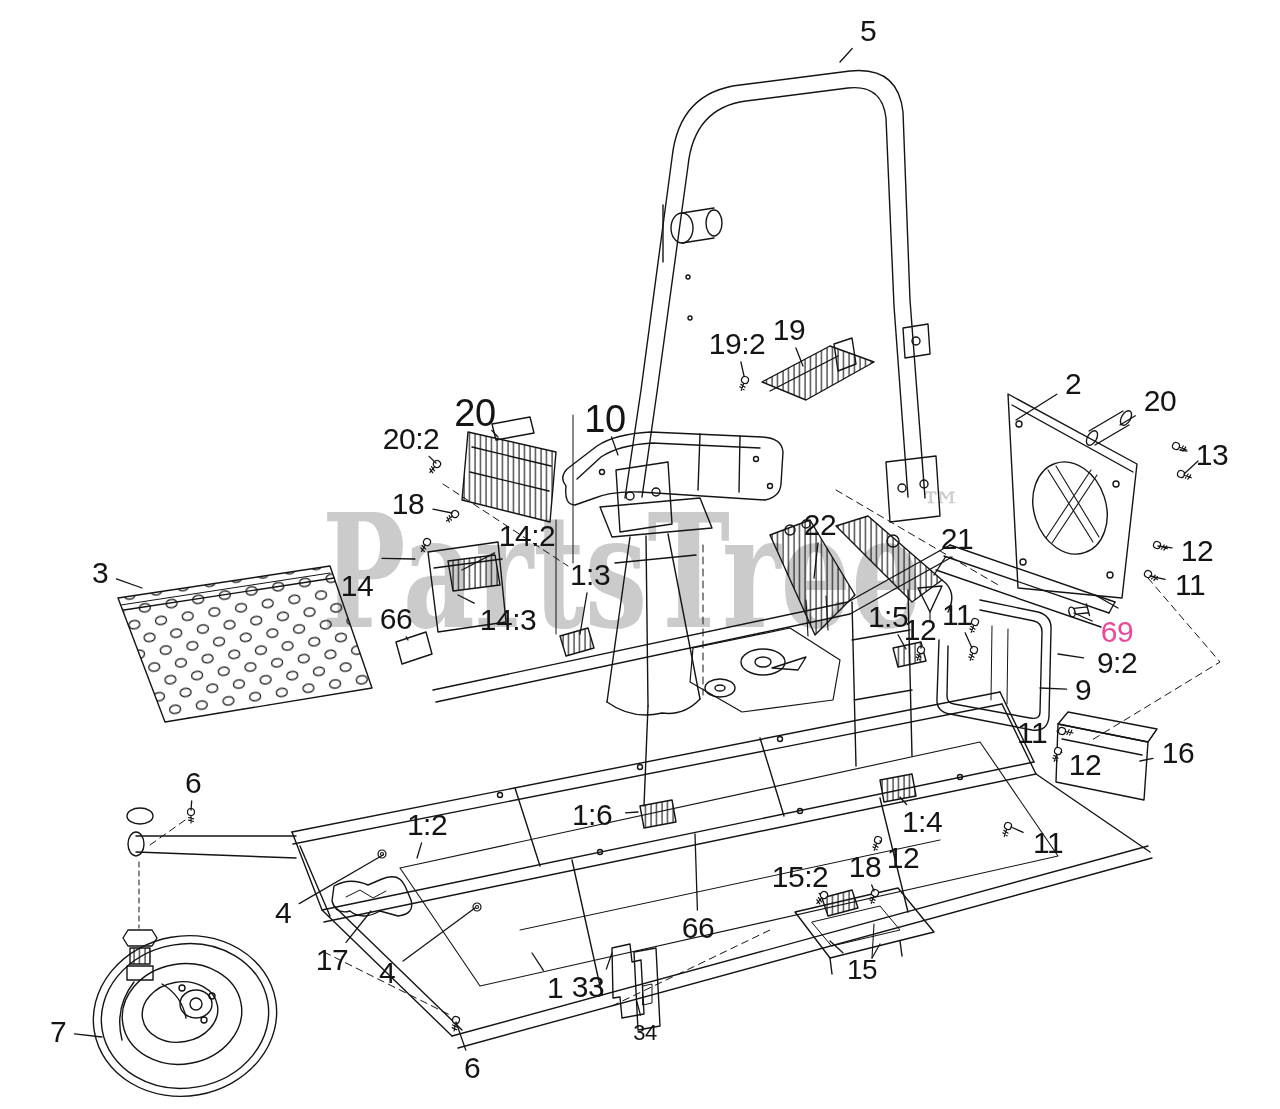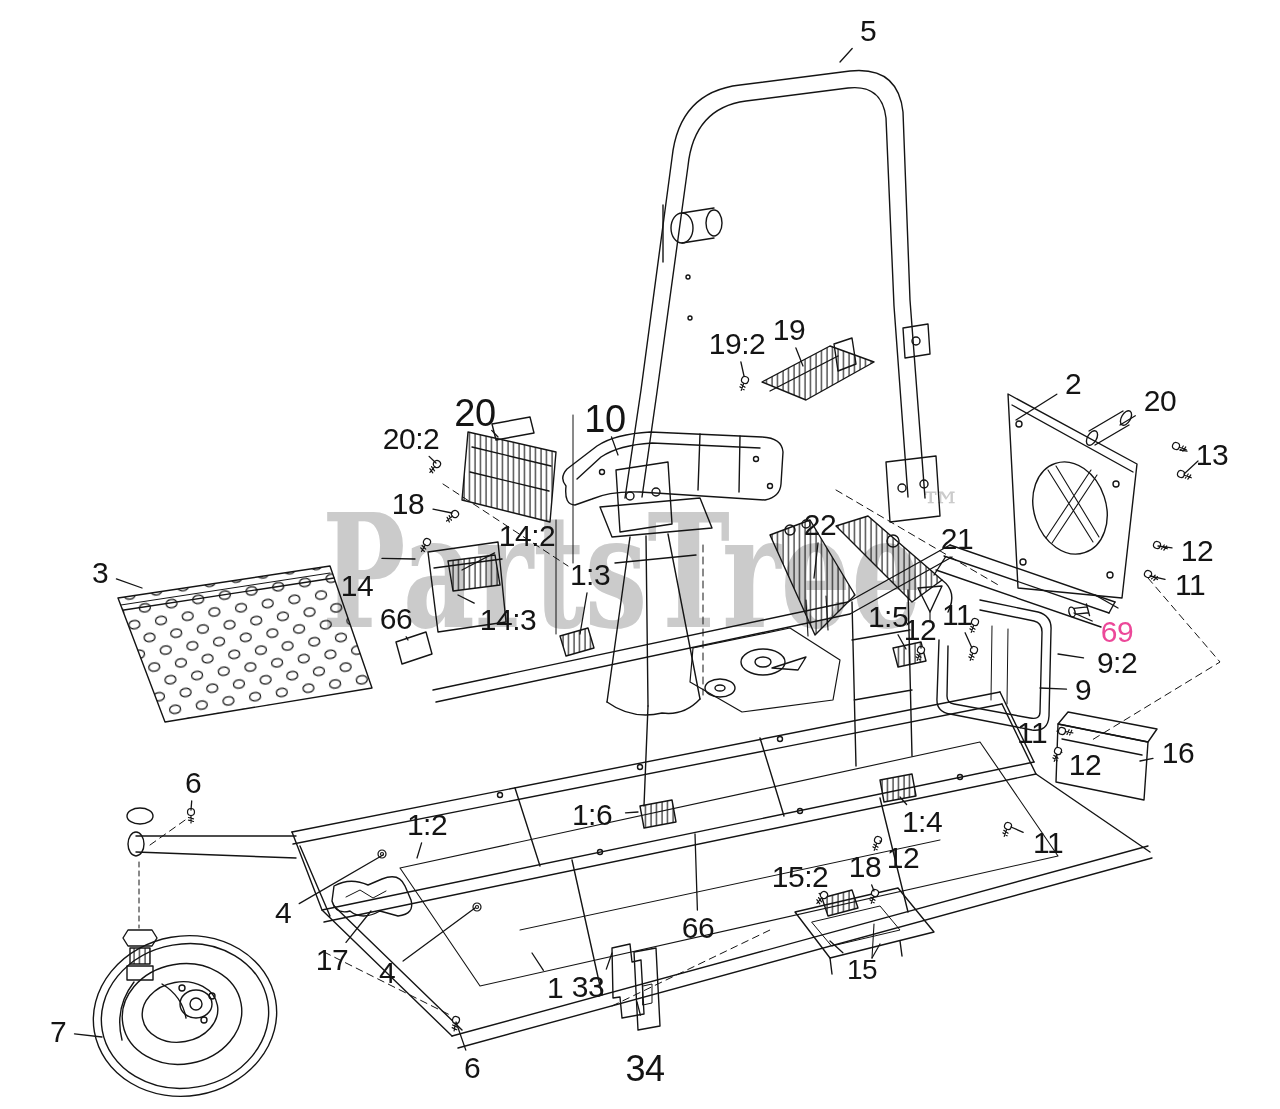--- a/index.html
+++ b/index.html
@@ -358,19 +358,19 @@
       <div class="callout" style="left: 922px; top: 822px; color: rgb(20, 20, 20); font-size: 30px;">1:4</div>
       <div class="callout" style="left: 903px; top: 858px; color: rgb(20, 20, 20); font-size: 30px;">12</div>
       <div class="callout" style="left: 800px; top: 877px; color: rgb(20, 20, 20); font-size: 30px;">15:2</div>
       <div class="callout" style="left: 865px; top: 867px; color: rgb(20, 20, 20); font-size: 30px;">18</div>
       <div class="callout" style="left: 698px; top: 928px; color: rgb(20, 20, 20); font-size: 30px;">66</div>
       <div class="callout" style="left: 283px; top: 913px; color: rgb(20, 20, 20); font-size: 30px;">4</div>
       <div class="callout" style="left: 332px; top: 960px; color: rgb(20, 20, 20); font-size: 30px;">17</div>
       <div class="callout" style="left: 387px; top: 973px; color: rgb(20, 20, 20); font-size: 30px;">4</div>
       <div class="callout" style="left: 555px; top: 988px; color: rgb(20, 20, 20); font-size: 30px;">1</div>
       <div class="callout" style="left: 588px; top: 987px; color: rgb(20, 20, 20); font-size: 30px;">33</div>
-      <div class="callout" style="left: 645px; top: 1033px; color: rgb(20, 20, 20); font-size: 36px; margin-top: 36px;">34</div>
+      <div class="callout" style="left: 645px; top: 1033px; color: rgb(20, 20, 20); font-size: 22px;">34</div>
       <div class="callout" style="left: 862px; top: 970px; color: rgb(20, 20, 20); font-size: 28px;">15</div>
       <div class="callout" style="left: 472px; top: 1068px; color: rgb(20, 20, 20); font-size: 30px;">6</div>
       <div class="callout" style="left: 58px; top: 1032px; color: rgb(20, 20, 20); font-size: 30px;">7</div>
     </div>
 
 </div>
 
 </body></html>

